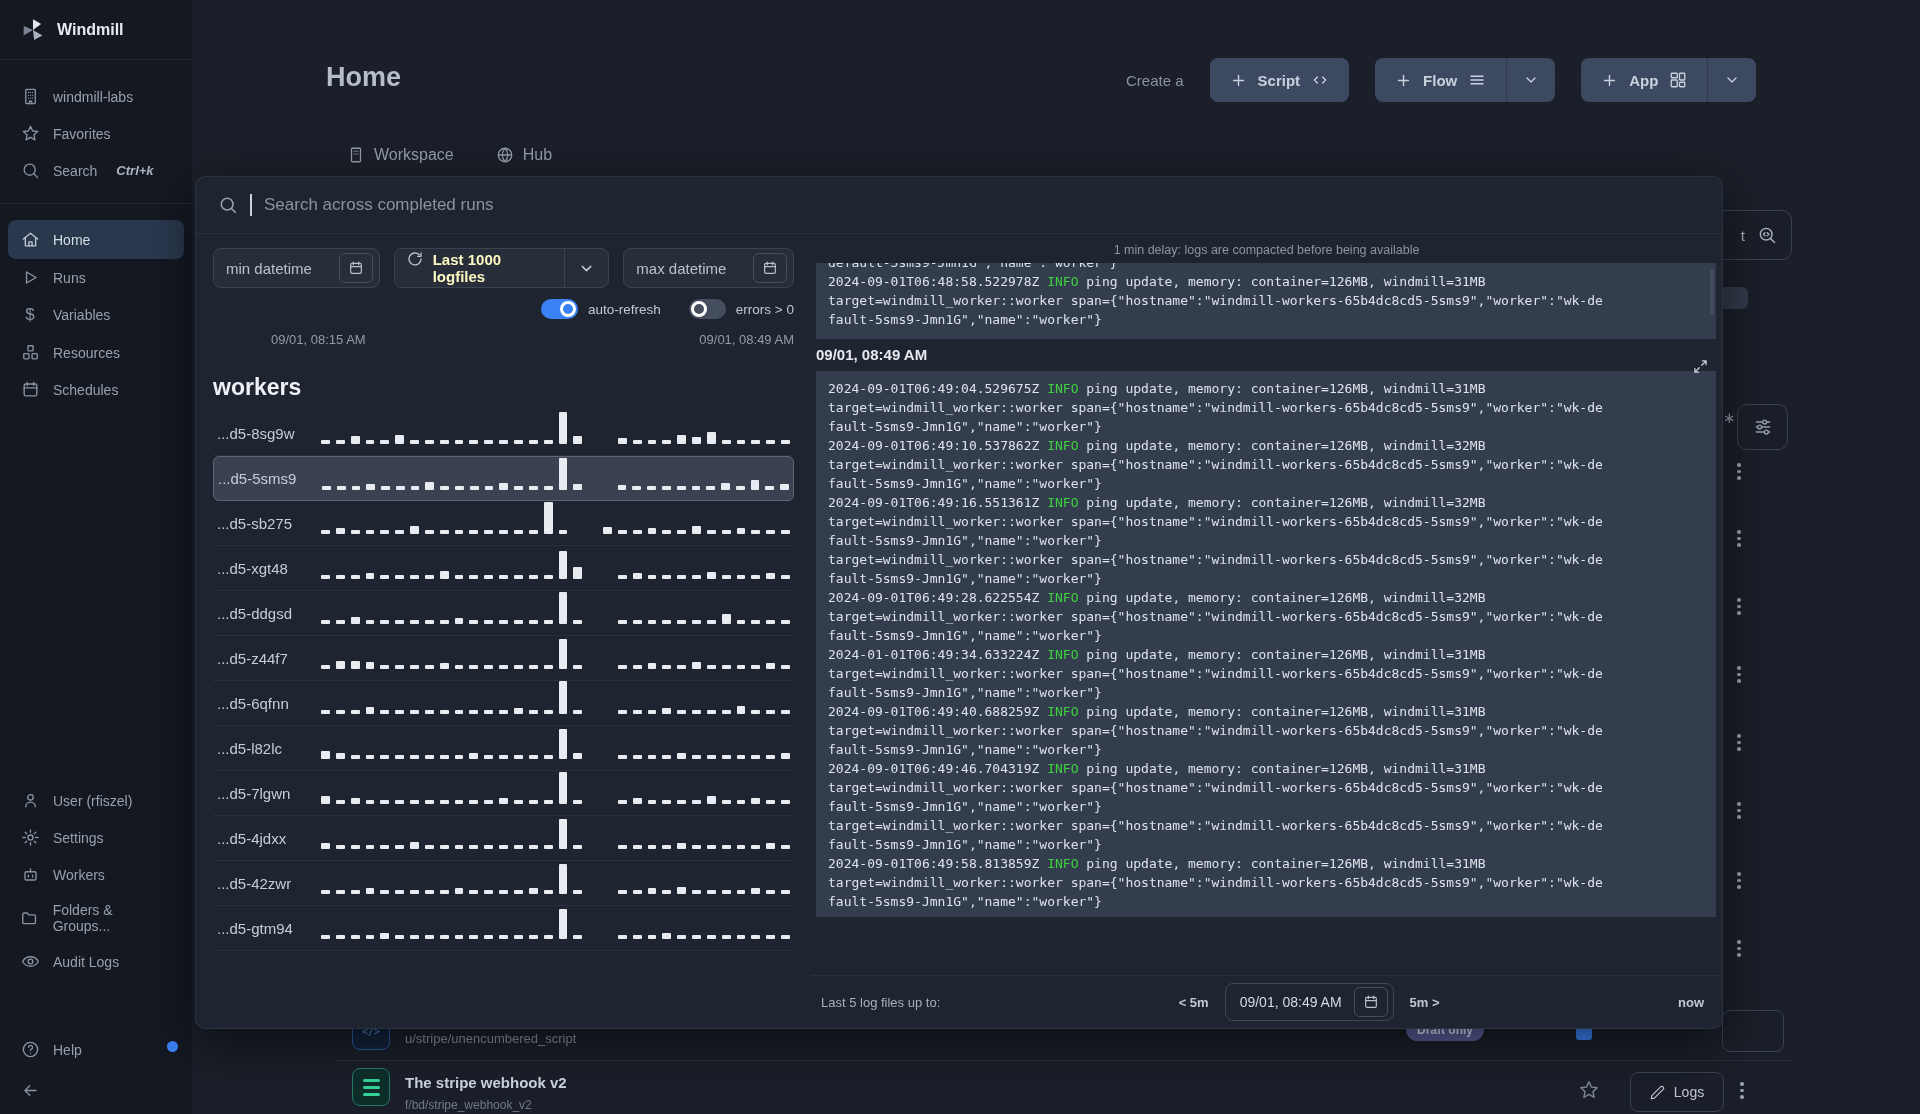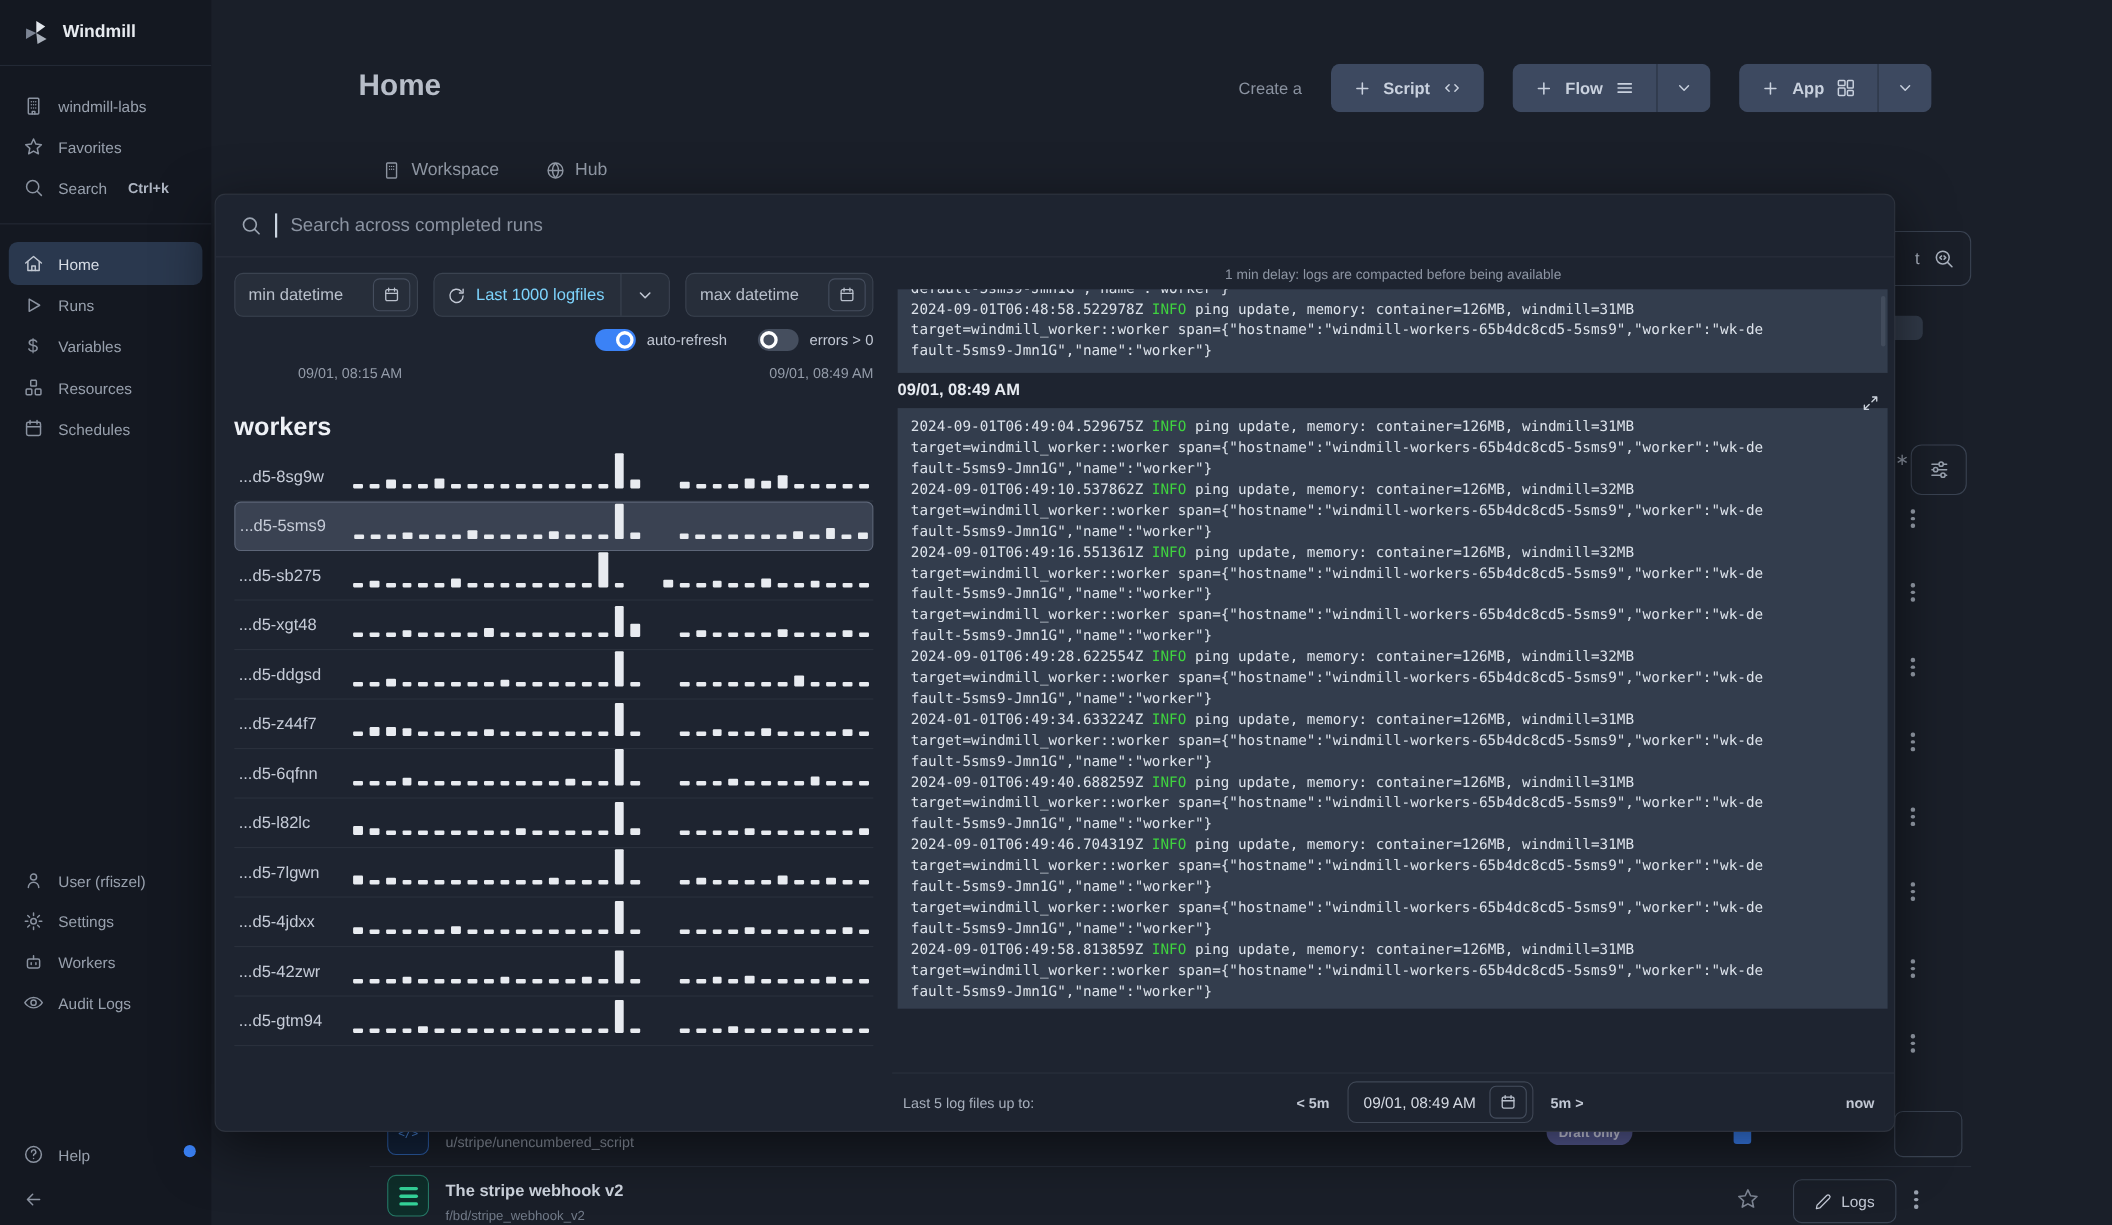--- a/index.html
+++ b/index.html
@@ -13,21 +13,21 @@
   svg { display:block; }
   .icon { flex:none; }
 
   
   .sidebar { position:absolute; left:0; top:0; width:192px; height:1114px; background:#141821; z-index:5; }
   .logo-row { height:60px; display:flex; align-items:center; gap:11px; padding:0 20px; border-bottom:1px solid #232935; }
   .logo-title { font-size:16px; font-weight:700; color:#e7eaef; }
   .side-group { padding:18px 0 14px 0; border-bottom:1px solid #232935; }
   .side-item { display:flex; align-items:center; gap:13px; padding:9px 20px; color:#98a0ad; font-size:14px; cursor:pointer; }
   .side-item .glyph { width:20px; display:flex; justify-content:center; color:#8b93a1; }
-  .side-kbd { margin-left:6px; font-weight:700; color:#aeb5c2; font-size:13px; }
+  .side-kbd { margin-left:6px; font-weight:700; color:#aeb5c2; font-size:13px;font-style:italic; }
   .side-item.active { background:#2a384e; margin:0 8px; padding:10px 12px; border-radius:8px; color:#d7dde6; }
   .side-item.active .glyph { color:#c0c7d2; }
   .side-nav { padding-top:16px; }
   .side-bottom { position:absolute; top:782px; left:0; right:0; }
   .help-row { position:absolute; top:1031px; left:0; right:0; }
   .help-dot { position:absolute; right:14px; top:10px; width:11px; height:11px; border-radius:50%; background:#3b82f6; }
   .back-row { position:absolute; top:1072px; left:0; right:0; }
   .dollar { font-size:17px; font-weight:400; }
 
   
@@ -83,21 +83,21 @@
 
   .panel-left { position:absolute; left:0; top:57px; width:615px; bottom:0; padding:14px 17px 0 17px; }
   .filter-row { display:flex; gap:14px; }
   .f-box { height:40px; background:#272e3a; border:1px solid #3b4350; border-radius:8px; display:flex;
            align-items:center; padding:0 6px 0 12px; }
   .f-box .f-label { font-size:15px; color:#b9c0cc; margin-right:10px; }
   .f-minibtn { width:34px; height:30px; border:1px solid #454e5e; border-radius:6px; display:flex; align-items:center;
                justify-content:center; color:#b9c0cc; cursor:pointer; }
   .f-min { width:169px; justify-content:space-between; }
   .f-files { width:219px; padding:0; }
-  .f-files .f-main { display:flex; align-items:flex-end; gap:10px; padding:0 12px; color:#7dd3fc; font-weight:400; font-size:15px; flex:1; }
+  .f-files .f-main { display:flex; align-items:flex-start; gap:10px; padding:0 12px; color:#fef9c3; font-weight:700; font-size:15px; flex:1; }
   .f-files .f-chev { border-left:1px solid #3b4350; width:44px; height:100%; display:flex; align-items:center; justify-content:center; color:#c2c8d4; cursor:pointer; }
   .f-max { width:173px; justify-content:space-between; }
 
   .toggle-row { margin-top:11px; display:flex; justify-content:flex-end; align-items:center; gap:10px; }
   .toggle { width:37px; height:20px; border-radius:10px; position:relative; cursor:pointer; }
   .toggle.on { background:#3b82f6; }
   .toggle.off { background:#454e5e; }
   .toggle .knob { position:absolute; top:2px; width:16px; height:16px; border-radius:50%; border:3.5px solid #fff; background:transparent; }
   .toggle.on .knob { right:2px; }
   .toggle.off .knob { left:2px; }
@@ -244,20 +244,28 @@
       <span>Settings</span>
     </div>
     <div class="side-item">
       <span class="glyph">
         <svg width="19" height="19" viewBox="0 0 24 24" fill="none" stroke="currentColor" stroke-width="1.7" stroke-linecap="round" stroke-linejoin="round">
           <rect x="5" y="8.5" width="14" height="10.5" rx="2"></rect>
             <path d="M12 5v3.5M9.3 13v2M14.7 13v2"></path>
         </svg>
       </span>
       <span>Workers</span>
+    </div>
+    <div class="side-item">
+      <span class="glyph">
+        <svg width="19" height="19" viewBox="0 0 24 24" fill="none" stroke="currentColor" stroke-width="1.7" stroke-linejoin="round">
+          <path d="M3.5 6.5A1.5 1.5 0 0 1 5 5h4l2 2.5h7a1.5 1.5 0 0 1 1.5 1.5V17a1.5 1.5 0 0 1-1.5 1.5H5A1.5 1.5 0 0 1 3.5 17z"></path>
+        </svg>
+      </span>
+      <span>Folders &amp; Groups...</span>
     </div>
     <div class="side-item">
       <span class="glyph">
         <svg width="19" height="19" viewBox="0 0 24 24" fill="none" stroke="currentColor" stroke-width="1.7" stroke-linejoin="round">
           <path d="M2 12s3.5-6 10-6 10 6 10 6-3.5 6-10 6S2 12 2 12z"></path>
             <circle cx="12" cy="12" r="3"></circle>
         </svg>
       </span>
       <span>Audit Logs</span>
     </div>

